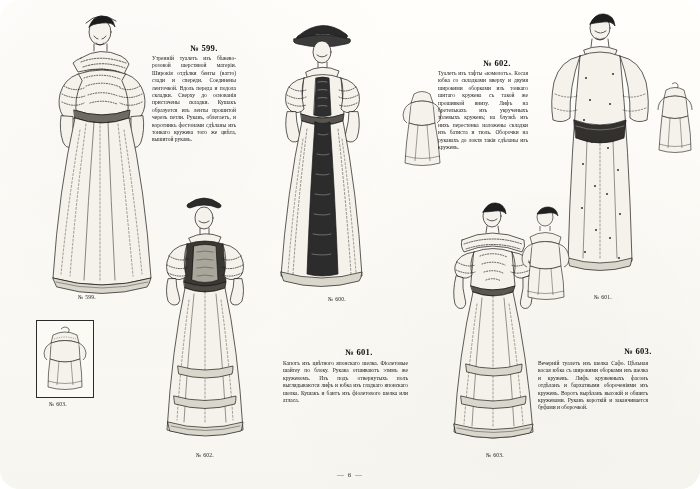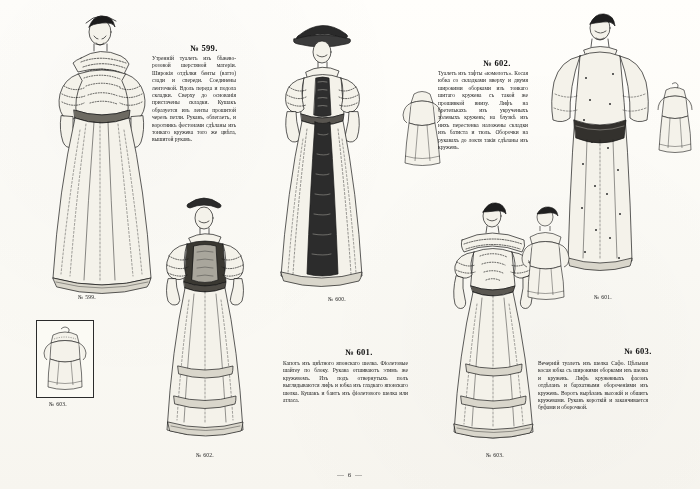--- a/index.html
+++ b/index.html
@@ -13,20 +13,21 @@
     overflow: hidden;
     font-family: "Liberation Serif", serif;
     color: #1a1a1a;
   }
   #page {
     position: relative;
     width: 700px;
     height: 489px;
     background: #fdfcf8;
     overflow: hidden;
+    border-radius: 20px;
   }
   .texture {
     position: absolute;
     inset: 0;
     background:
       radial-gradient(circle at 18% 22%, rgba(0,0,0,0.020), rgba(0,0,0,0) 42%),
       radial-gradient(circle at 78% 70%, rgba(0,0,0,0.018), rgba(0,0,0,0) 46%),
       linear-gradient(180deg, #fffefb 0%, #fbfaf5 55%, #f7f5ef 100%);
     pointer-events: none;
   }

